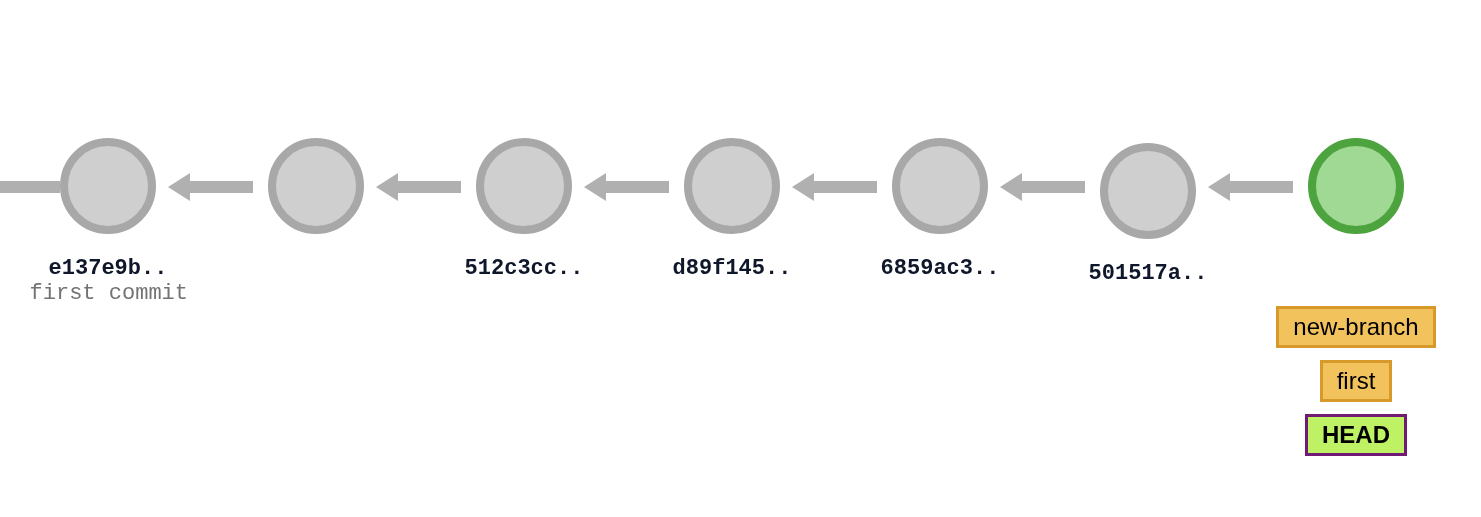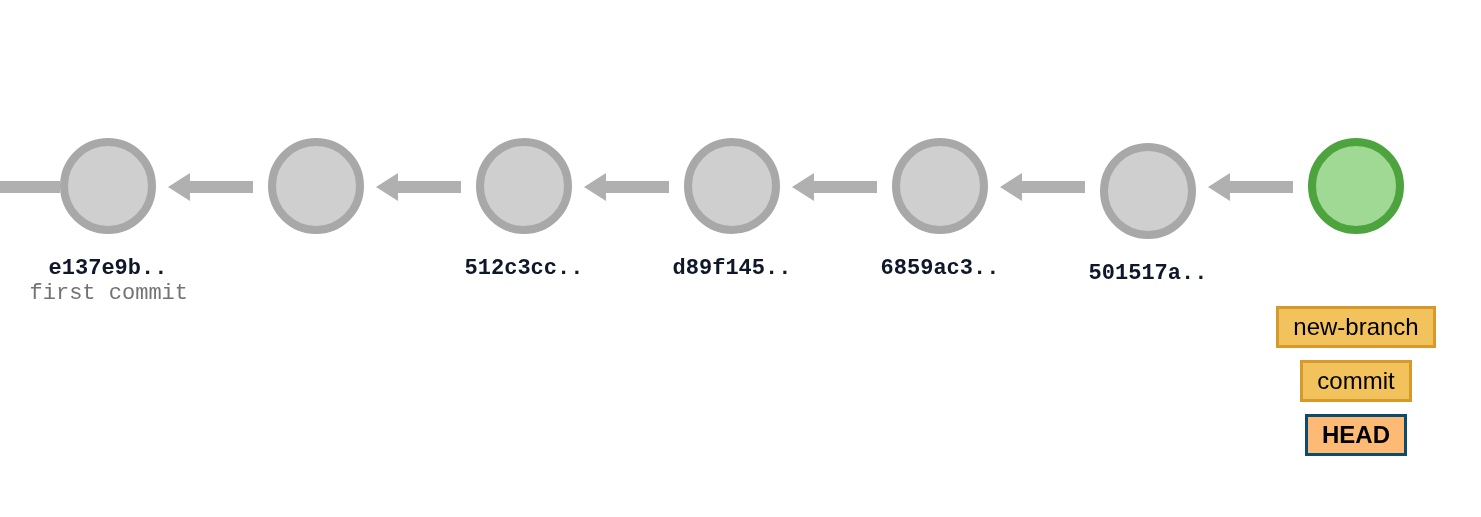--- a/index.html
+++ b/index.html
@@ -78,22 +78,22 @@
     font-size: 24px;
     text-align: center;
     box-sizing: border-box;
   }
   .label.branch {
     background: #f2c25d;
     border: 3px solid #d79a2a;
     color: #000;
   }
   .label.head-label {
-    background: #fdba74;
-    border: 3px solid #0c4a6e;
+    background: #bef264;
+    border: 3px solid #701a75;
     color: #000;
     font-weight: bold;
   }
 </style>
 </head>
 <body>
 
 <div class="graph">
 
   <div class="arrow" style="left:0px; width:60px;">
@@ -166,17 +166,17 @@
     <div class="shaft"></div>
   </div>
 
   <div class="commit" style="left:1276px; top:138px; width:160px;">
     <div class="node head"></div>
     <div class="msg"></div>
   </div>
 
   <div class="labels" style="left:1258px; top:306px; width:196px;">
     <div class="label branch">new-branch</div>
-    <div class="label branch">commit</div>
+    <div class="label branch">first</div>
     <div class="label head-label">HEAD</div>
   </div>
 
 </div>
 
 </body></html>

